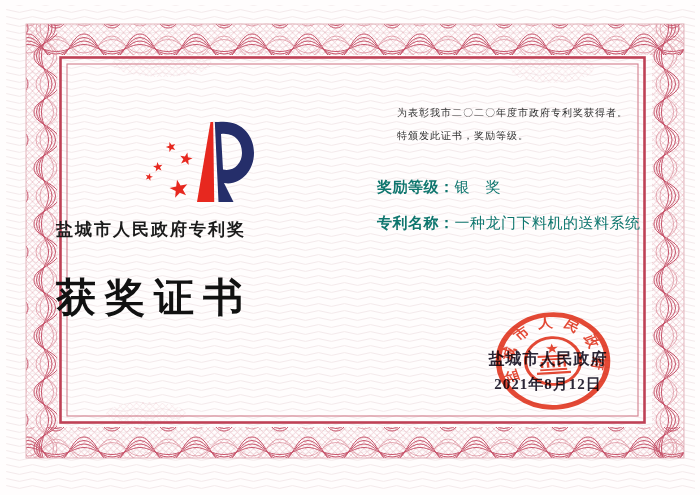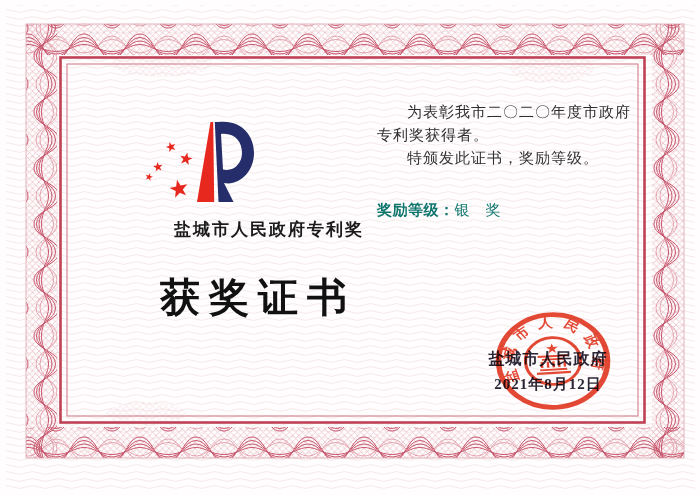--- a/index.html
+++ b/index.html
@@ -5,29 +5,29 @@
   html,body{margin:0;padding:0;background:#ffffff;}
   .page{
     position:relative;width:700px;height:495px;overflow:hidden;
     background:#fffdfc;
     font-family:"Liberation Serif","DejaVu Serif",serif;
     box-shadow:inset 0 0 0 1px #ededed, inset 4px 4px 10px rgba(0,0,0,.05), inset -5px -5px 12px rgba(0,0,0,.05);
   }
   svg.deco{position:absolute;left:0;top:0;}
   .logo{position:absolute;left:140px;top:114px;width:124px;height:100px;}
   .issuer{
-    position:absolute;left:64px;top:218px;width:300px;text-align:right;
+    position:absolute;left:56px;top:218px;width:300px;text-align:left;
     font-size:17px;font-weight:bold;letter-spacing:2px;color:#1b1b1b;white-space:nowrap;
   }
   .cert-title{
-    position:absolute;left:56px;top:270px;width:300px;text-align:right;
+    position:absolute;left:56px;top:270px;width:300px;text-align:left;
     font-size:40px;font-weight:bold;letter-spacing:9px;color:#111;white-space:nowrap;
   }
   .right-col{position:absolute;left:377px;top:101px;width:260px;color:#2f2f2f;}
-  .right-col p{margin:0;text-indent:2em;font-size:15px;line-height:23px;letter-spacing:1px;}
+  .right-col p{margin:0;text-indent:2em;font-size:10px;line-height:23px;letter-spacing:1px;}
   .fields{margin-top:32px;}
   .field-row{margin-bottom:18px;font-size:15px;line-height:16px;white-space:nowrap;}
   .flabel{font-weight:bold;color:#0f766e;letter-spacing:.5px;}
   .fvalue{color:#0f766e;letter-spacing:.5px;font-family:Liberation Mono, monospace;}
   .signature{
     position:absolute;left:448px;top:349px;width:200px;text-align:center;
     color:#2b2636;z-index:2;
   }
   .sig-authority{font-size:16px;font-weight:bold;letter-spacing:1px;white-space:nowrap;}
   .sig-date{margin-top:5px;font-size:15px;font-weight:bold;letter-spacing:1px;white-space:nowrap;}
@@ -119,20 +119,23 @@
   <div class="issuer">盐城市人民政府专利奖</div>
   <div class="cert-title">获奖证书</div>
 
   <div class="right-col">
     <p>为表彰我市二〇二〇年度市政府专利奖获得者。</p>
     <p>特颁发此证书，奖励等级。</p>
     <div class="fields">
       <div class="field-row">
         <span class="flabel">奖励等级：</span><span class="fvalue">银　奖</span>
       </div>
+      <div class="field-row">
+        <span class="flabel">专利名称：</span><span class="fvalue">一种龙门下料机的送料系统</span>
+      </div>
     </div>
   </div>
 
   <div class="signature">
     <div class="sig-authority">盐城市人民政府</div>
     <div class="sig-date">2021年8月12日</div>
   </div>
 
   <svg class="seal" viewBox="0 0 130 130" aria-hidden="true">
     <g transform="translate(65,63) scale(1,0.85) rotate(-4)" fill="#e23a24" opacity="0.92">

